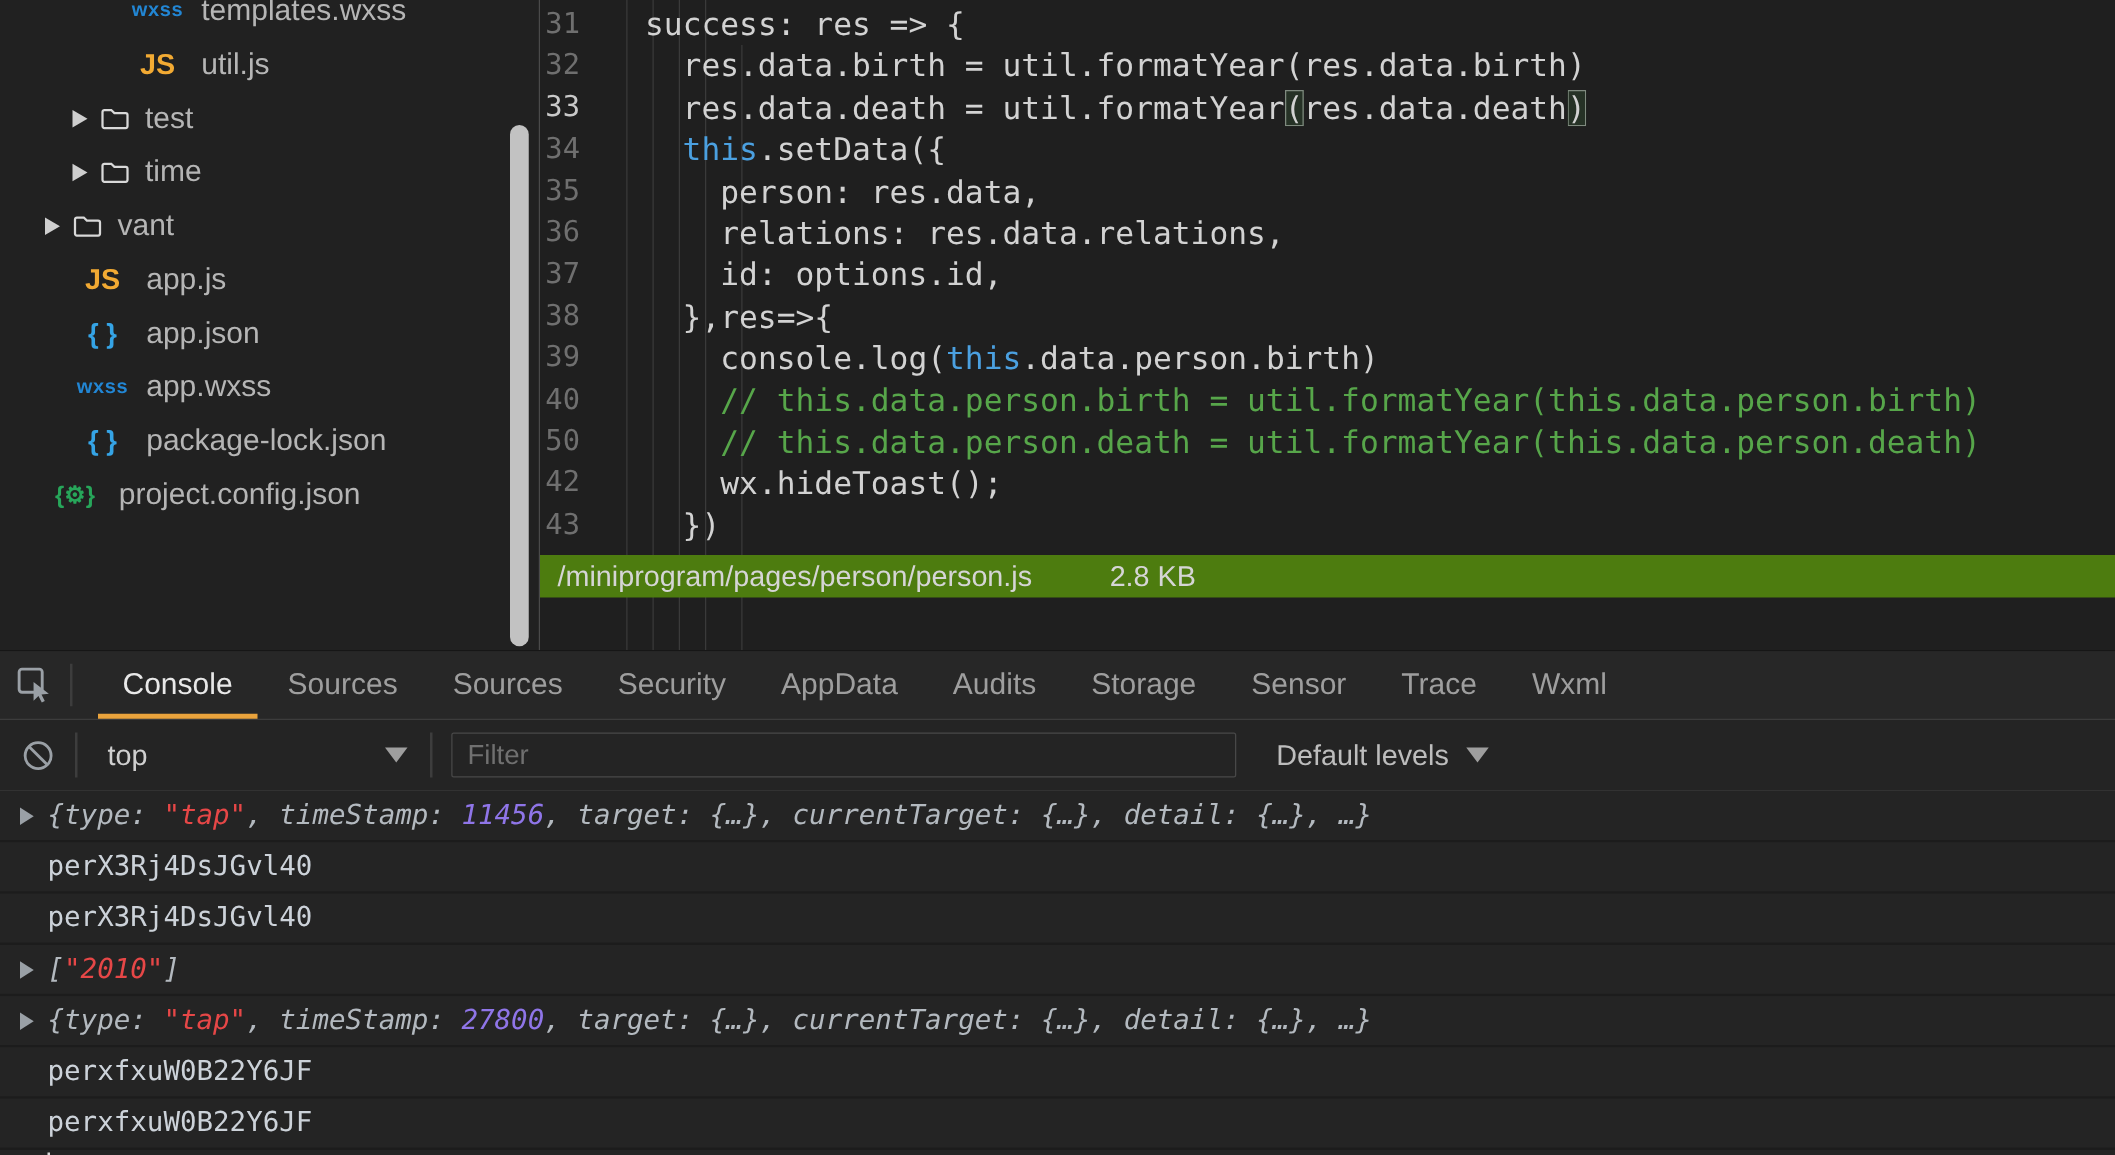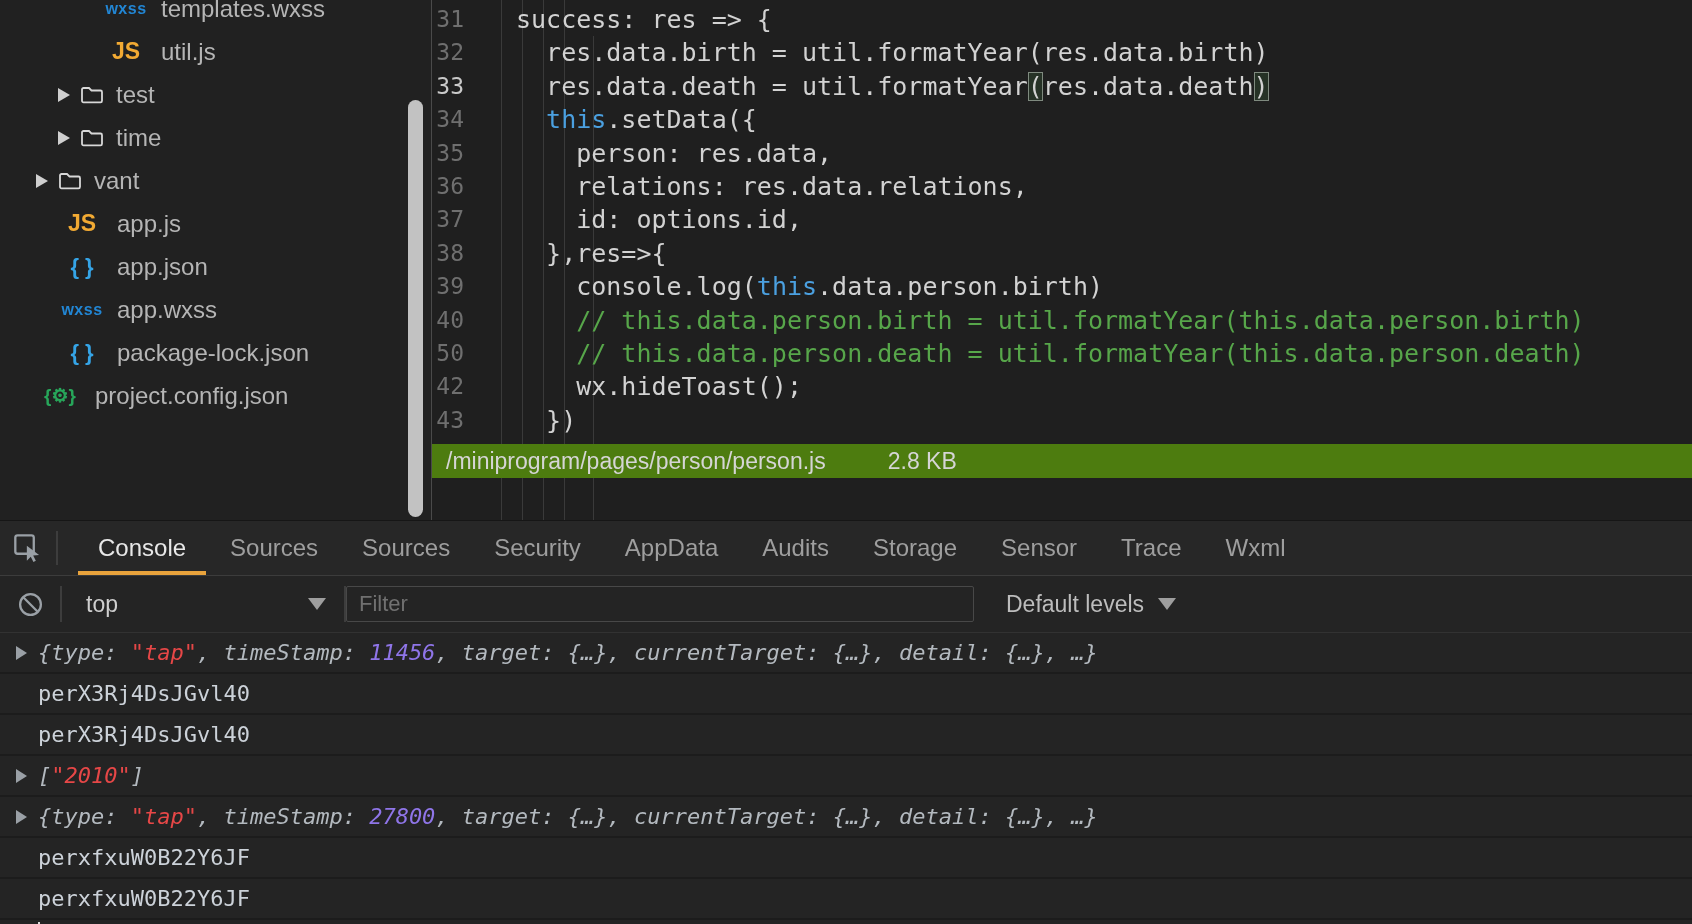--- a/index.html
+++ b/index.html
@@ -67,21 +67,21 @@
   .tab{padding:0 20px;margin:0 2px;display:flex;align-items:center;font-size:24px;color:#9e9e9e;cursor:pointer;}
   .tab.active{color:#e8e8e8;box-shadow:inset 0 -4px 0 var(--accent-orange);text-align:center;}
 
   .console-toolbar{height:57px;display:flex;align-items:center;background:#242424;border-bottom:1px solid #323232;}
   .clear-btn{width:60px;display:flex;align-items:center;justify-content:center;cursor:pointer;height:100%;}
   .toolbar-sep{width:2px;height:36px;background:#3d3d3d;}
   .context-dropdown{width:282px;display:flex;align-items:center;justify-content:space-between;
     padding:0 18px 0 24px;font-size:23px;color:#cfcfcf;cursor:pointer;height:100%;}
   .caret-down{width:0;height:0;border-left:9px solid transparent;border-right:9px solid transparent;
     border-top:12px solid #9e9e9e;}
-  .filter-input{width:628px;height:36px;background:#242424;border:1px solid #484848;
+  .filter-input{margin-left:15px;width:628px;height:36px;background:#242424;border:1px solid #484848;
     border-radius:2px;color:#cfcfcf;font-size:22px;padding:0 12px;outline:none;
     font-family:"Liberation Sans",sans-serif;}
   .filter-input::placeholder{color:#707070;}
   .levels-dropdown{margin-left:32px;display:flex;align-items:center;gap:14px;font-size:23px;
     color:#bdbdbd;cursor:pointer;height:100%;}
 
   .console-log{font-family:"DejaVu Sans Mono","Liberation Mono",monospace;font-size:22px;}
   .console-row{min-height:41px;display:flex;align-items:center;border-bottom:2px solid #1c1c1c;
     background:#242424;padding-left:38px;color:#ccd2d9;white-space:pre;}
   .console-row.preview{padding-left:16px;}

